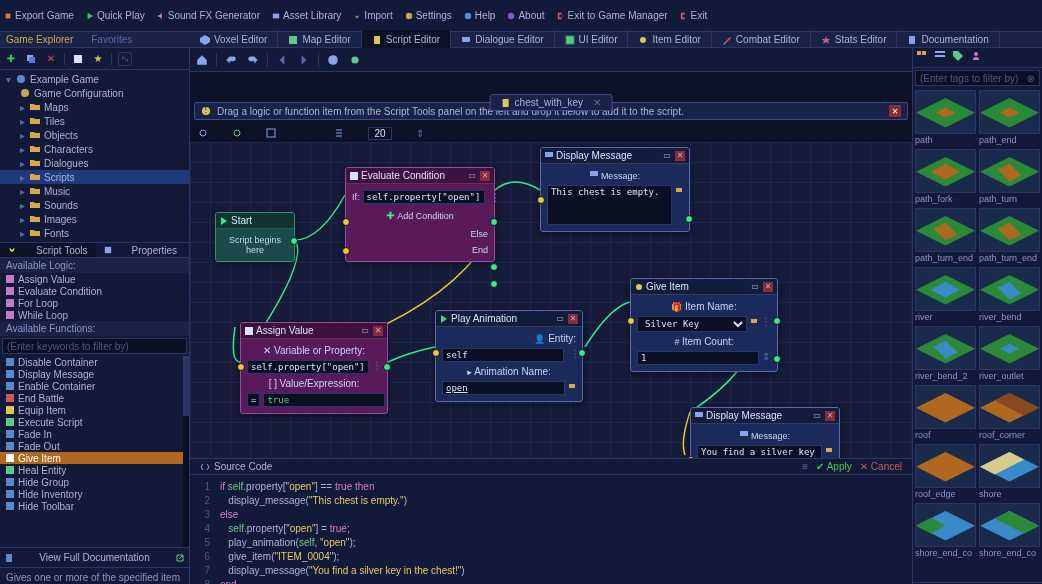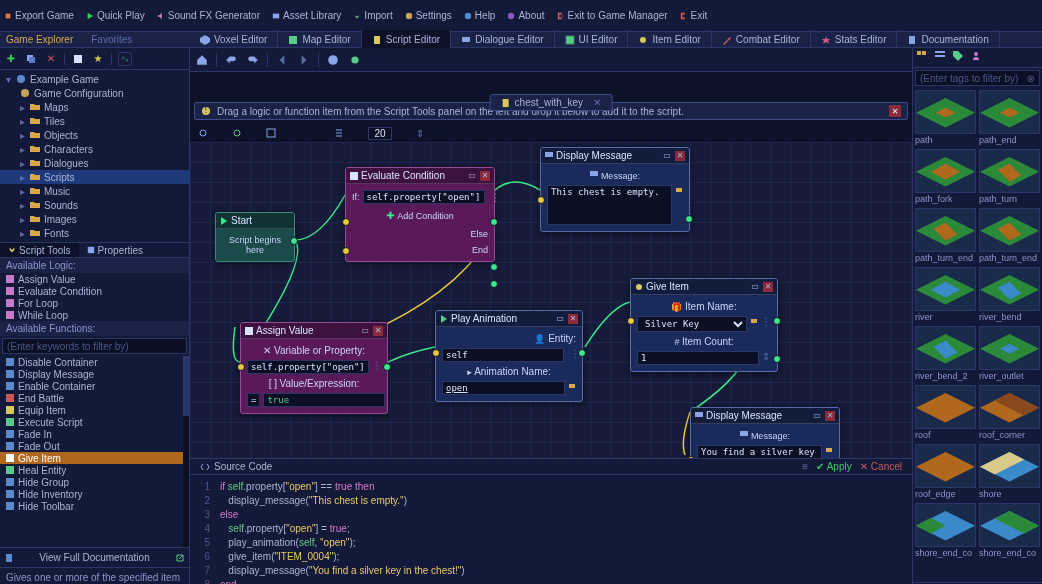--- a/index.html
+++ b/index.html
@@ -19,21 +19,21 @@
 .left .tb .btn{width:14px;height:14px;display:flex;align-items:center;justify-content:center;cursor:pointer}
 .left .tb .sep{width:1px;height:12px;background:#2a3668}
 .left .tb .boxed{border:1px solid #2a3668;border-radius:2px;padding:1px 3px}
 .tree{padding:2px 0}
 .tree .row{height:14px;display:flex;align-items:center;padding-left:6px;cursor:pointer}
 .tree .row.sel{background:#1f3a7a}
 .tree .row .chv{width:8px;color:#5a6aa8;margin-right:2px}
 .tree .row .fico{width:10px;height:10px;margin-right:4px}
 .tree .row.lvl1{padding-left:20px}
 .left .tabs2{height:16px;display:flex;border-top:1px solid #2a3668;border-bottom:1px solid #2a3668}
-.left .tabs2 .t{flex:0 0 auto;padding:2px 8px;display:flex;align-items:center;gap:3px;cursor:pointer}
+.left .tabs2 .t{flex:0 0 auto;padding:2px 8px;display:flex;align-items:center;gap:20px;cursor:pointer}
 .left .tabs2 .t.active{background:#0d1228}
 .panelhdr{background:#1a2248;padding:2px 6px;color:#8a96c8}
 .filterbox{height:16px;background:#0a0f24;border:1px solid #2a3668;margin:2px;padding:2px 4px;color:#4a568a}
 .fnlist{flex:1;overflow:hidden;position:relative}
 .fnlist .row{height:12px;display:flex;align-items:center;padding:1px 6px;cursor:pointer;gap:4px}
 .fnlist .row.sel{background:#b0681f;color:#fff}
 .fnlist .fico{width:8px;height:8px}
 .doclink{display:flex;align-items:center;padding:4px;border-top:1px solid #2a3668;gap:6px}
 .doclink .mid{flex:1;text-align:center}
 .hint{padding:4px 6px;color:#8a96c8;border-top:1px solid #2a3668}

